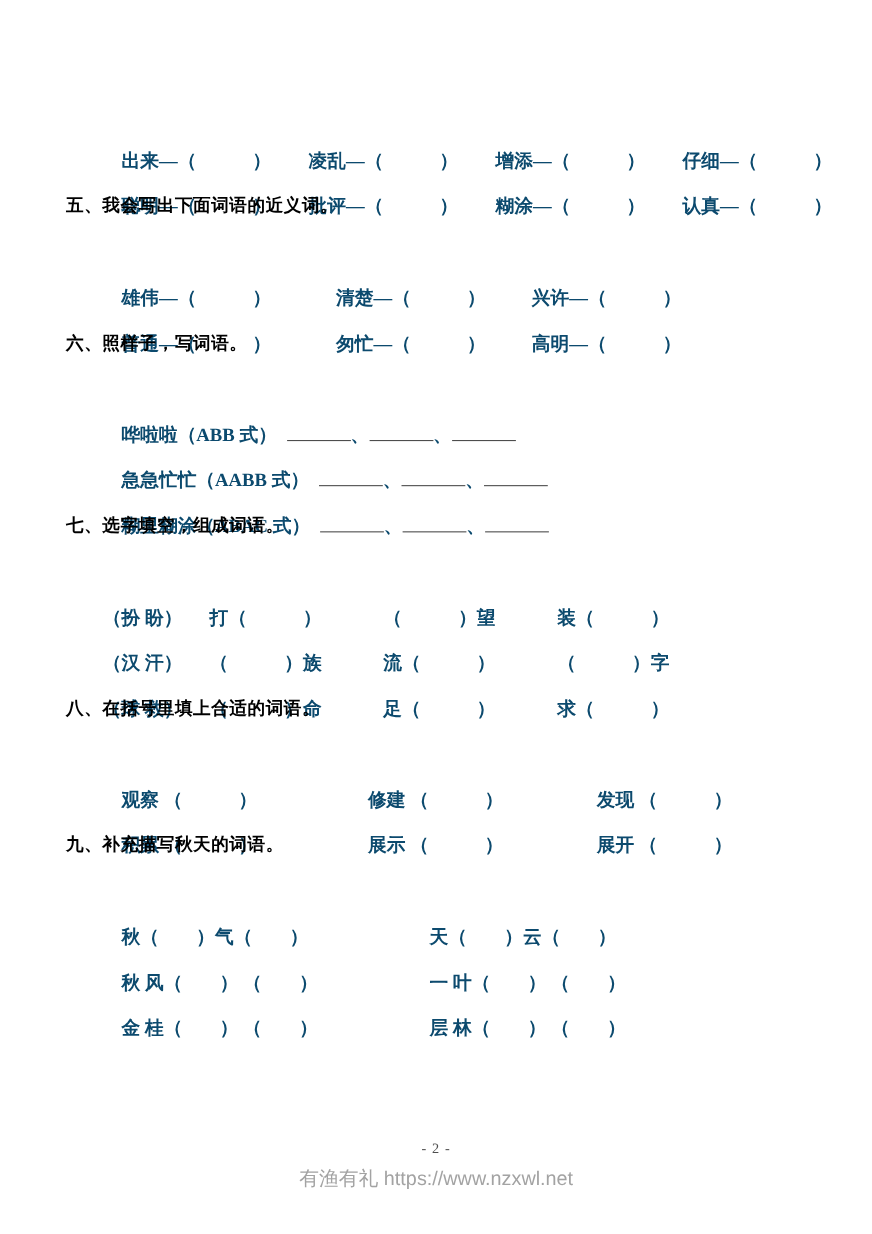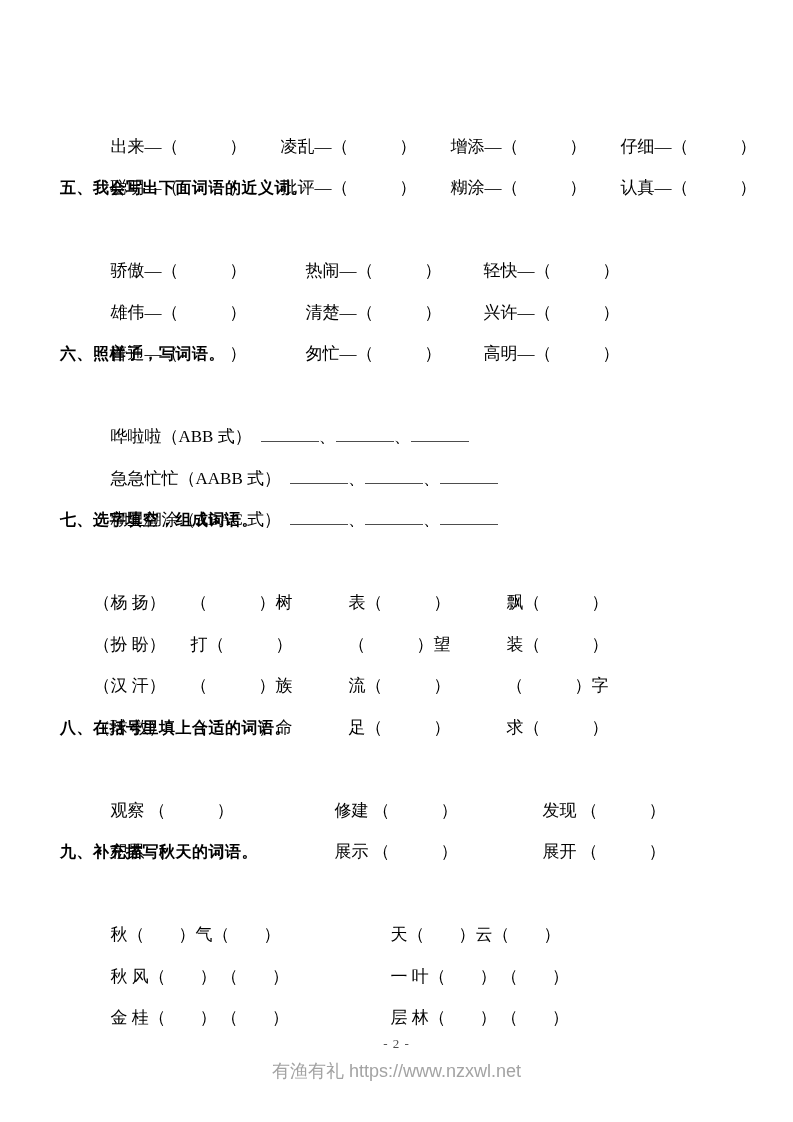--- a/index.html
+++ b/index.html
@@ -12,21 +12,22 @@
     font-family: "Liberation Serif", "DejaVu Serif", serif;
     color: #3a3a3a;
     overflow: hidden;
   }
   .content { padding-top: 84px; }
   .line {
     height: 41.5px;
     line-height: 41.5px;
     white-space: pre;
     font-size: 17px;
-    color: #000000;
+    color: #0c4a6e;
+    font-weight: bold;
   }
   .heading {
     margin-left: 60px;
     font-size: 16px;
     font-weight: bold;
     color: #000000;
     letter-spacing: 0.5px;
   }
   .indent { margin-left: 85px; }
   .indent7 { margin-left: 68px; }
@@ -89,44 +90,38 @@
 
     <div class="line indent s4">
       <span class="cell">出来—（　　　）</span><span class="cell">凌乱—（　　　）</span><span class="cell">增添—（　　　）</span><span class="cell">仔细—（　　　）</span>
     </div>
     <div class="line indent s4">
       <span class="cell">聪明—（　　　）</span><span class="cell">批评—（　　　）</span><span class="cell">糊涂—（　　　）</span><span class="cell">认真—（　　　）</span>
     </div>
 
     <div class="line heading">五、我会写出下面词语的近义词。</div>
     <div class="line indent s5">
-      <span class="cell">骄傲—（　　　）</span><span class="cell">热闹—（　　　）</span><span class="cell">轻快—（　　　）</span>
-    </div>
-    <div class="line indent s5">
       <span class="cell">雄伟—（　　　）</span><span class="cell">清楚—（　　　）</span><span class="cell">兴许—（　　　）</span>
     </div>
     <div class="line indent s5">
       <span class="cell">普通—（　　　）</span><span class="cell">匆忙—（　　　）</span><span class="cell">高明—（　　　）</span>
     </div>
 
     <div class="line heading">六、照样子，写词语。</div>
     <div class="line indent">
       <span>哗啦啦（ABB 式）</span><span class="blank first"></span><span class="sep">、</span><span class="blank"></span><span class="sep">、</span><span class="blank"></span>
     </div>
     <div class="line indent">
       <span>急急忙忙（AABB 式）</span><span class="blank first"></span><span class="sep">、</span><span class="blank"></span><span class="sep">、</span><span class="blank"></span>
     </div>
     <div class="line indent">
       <span>糊里糊涂（ABAC 式）</span><span class="blank first"></span><span class="sep">、</span><span class="blank"></span><span class="sep">、</span><span class="blank"></span>
     </div>
 
     <div class="line heading">七、选字填空，组成词语。</div>
-    <div class="line indent7 s7">
-      <span class="cell">（杨 扬）</span><span class="cell">（　　　）树</span><span class="cell">表（　　　）</span><span class="cell">飘（　　　）</span>
-    </div>
     <div class="line indent7 s7">
       <span class="cell">（扮 盼）</span><span class="cell">打（　　　）</span><span class="cell">（　　　）望</span><span class="cell">装（　　　）</span>
     </div>
     <div class="line indent7 s7">
       <span class="cell">（汉 汗）</span><span class="cell">（　　　）族</span><span class="cell">流（　　　）</span><span class="cell">（　　　）字</span>
     </div>
     <div class="line indent7 s7">
       <span class="cell">（球 救）</span><span class="cell">（　　　）命</span><span class="cell">足（　　　）</span><span class="cell">求（　　　）</span>
     </div>
 

